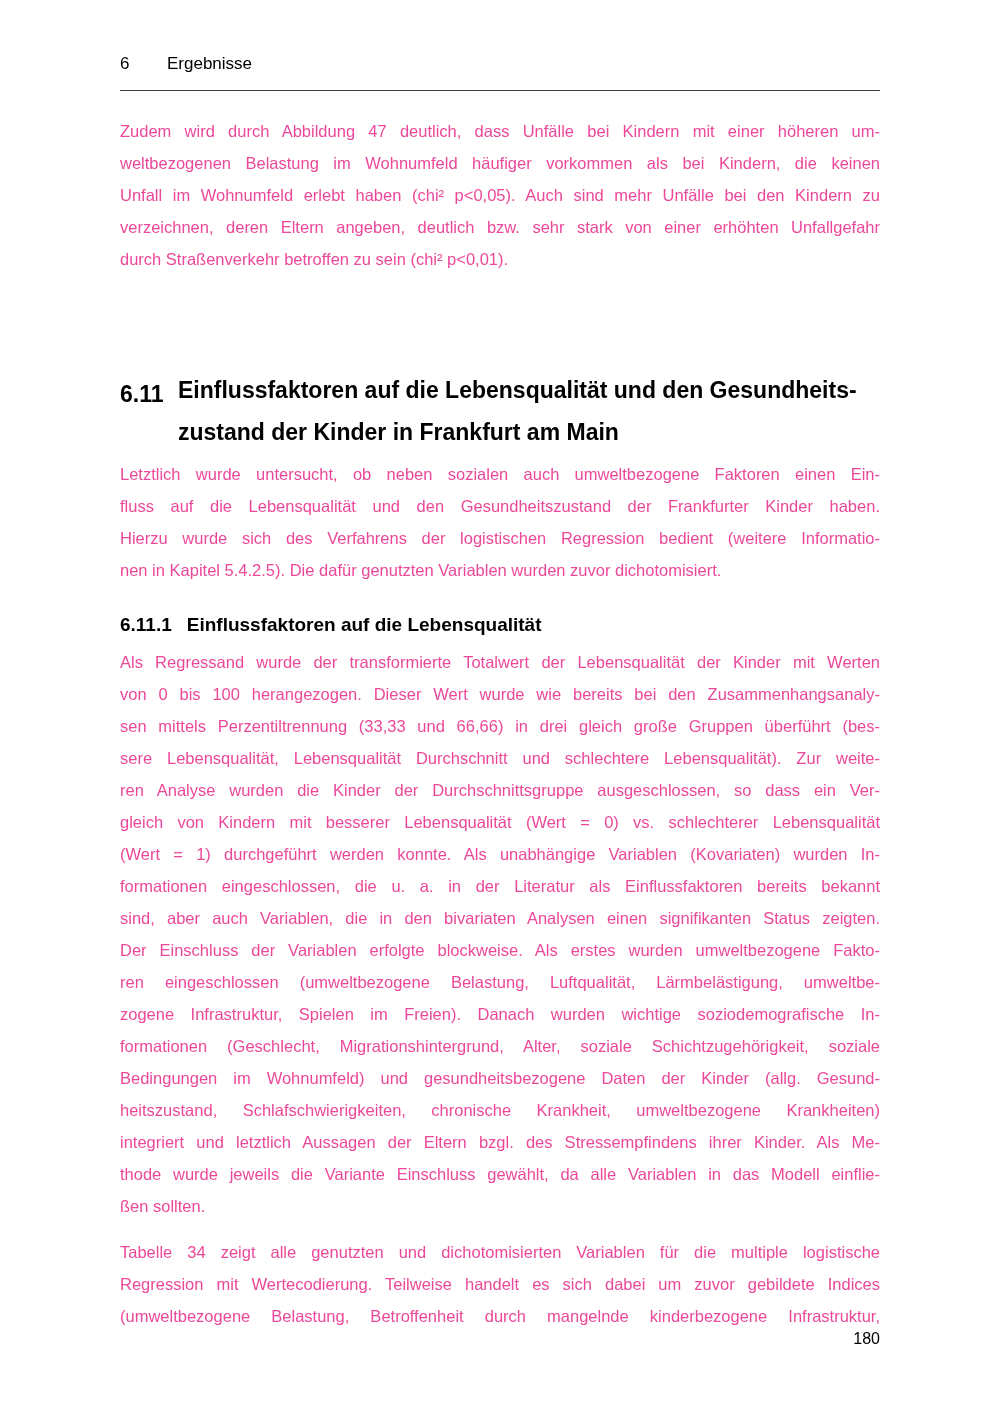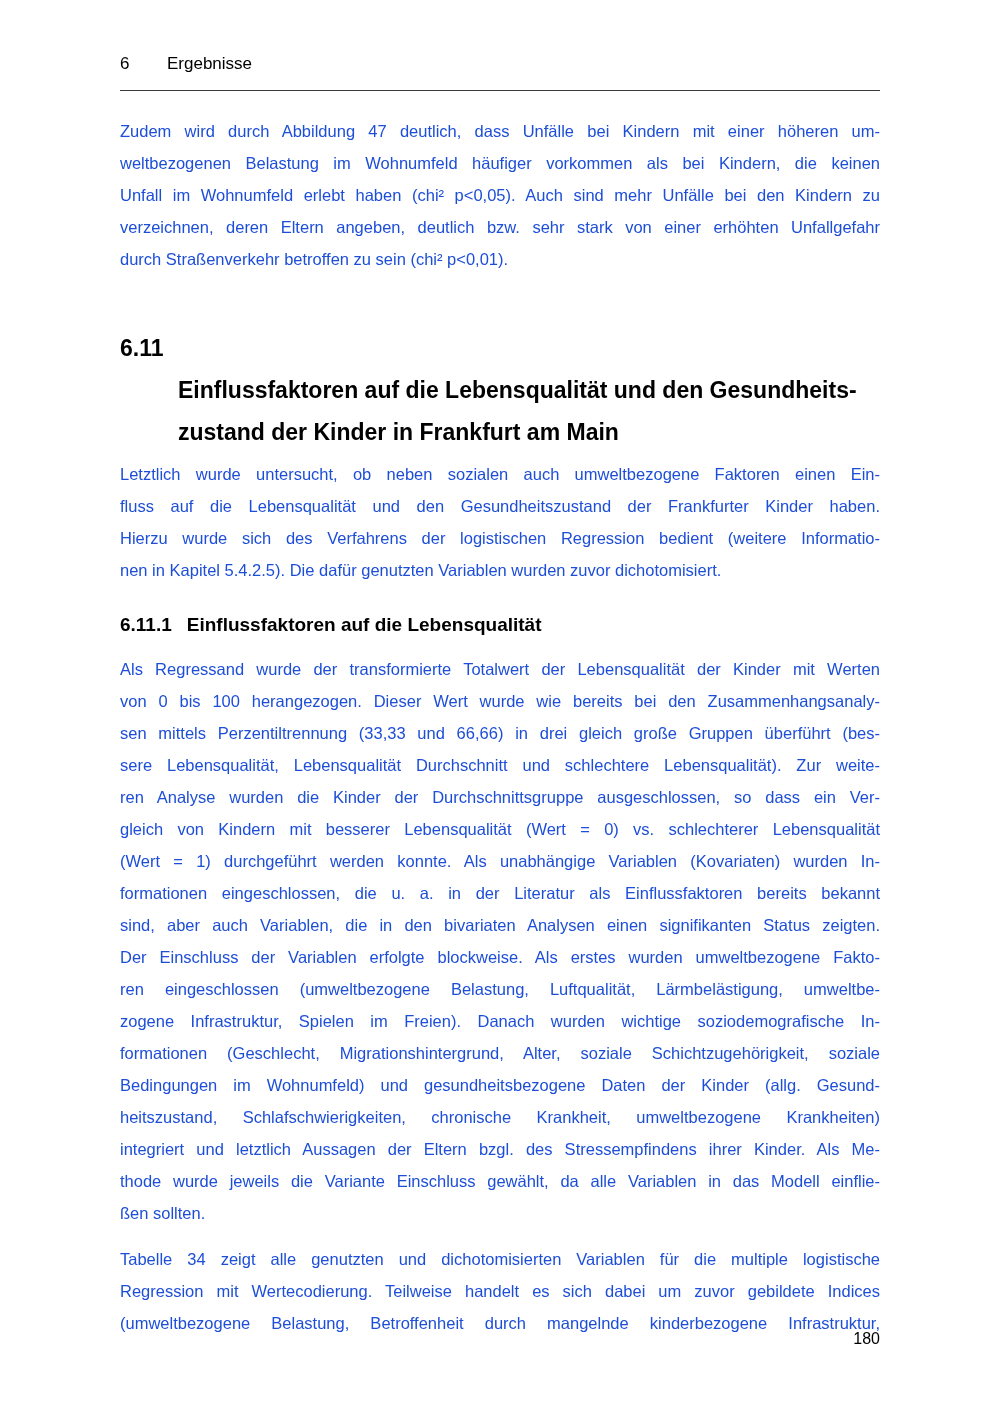--- a/index.html
+++ b/index.html
@@ -37,46 +37,47 @@
     margin-top: 14px;
     border: none;
     border-top: 1px solid #3c3c3c;
     height: 0;
     width: 100%;
   }
   
   .para {
     font-size: 16.5px;
     line-height: 32px;
-    color: #1d4ed8;
+    color: #ec4899;
   }
   .para .ln {
     text-align: justify;
     text-align-last: justify;
     white-space: normal;
   }
   .para .ln.last {
     text-align: justify;
     text-align-last: left;
   }
   .para-intro       { margin-top: 24px; }
   .para-sec-intro   { margin-top: 5px; }
-  .para-regression  { margin-top: 15px; }
+  .para-regression  { margin-top: 8px; }
   .para-table       { margin-top: 14px; }
   
   .section-heading {
     margin-top: 52px;
     display: flex;
     font-size: 23px;
     line-height: 42px;
     font-weight: 700;
   }
   .section-heading .sec-num {
     width: 58px;
     flex: 0 0 58px;
+    margin-top: 46px;
   }
   .section-heading .sec-title { flex: 1; margin-top: 42px; }
   
   .subsection-heading {
     margin-top: 26px;
     display: flex;
     font-size: 19px;
     line-height: 26px;
     font-weight: 700;
     gap: 8px;

